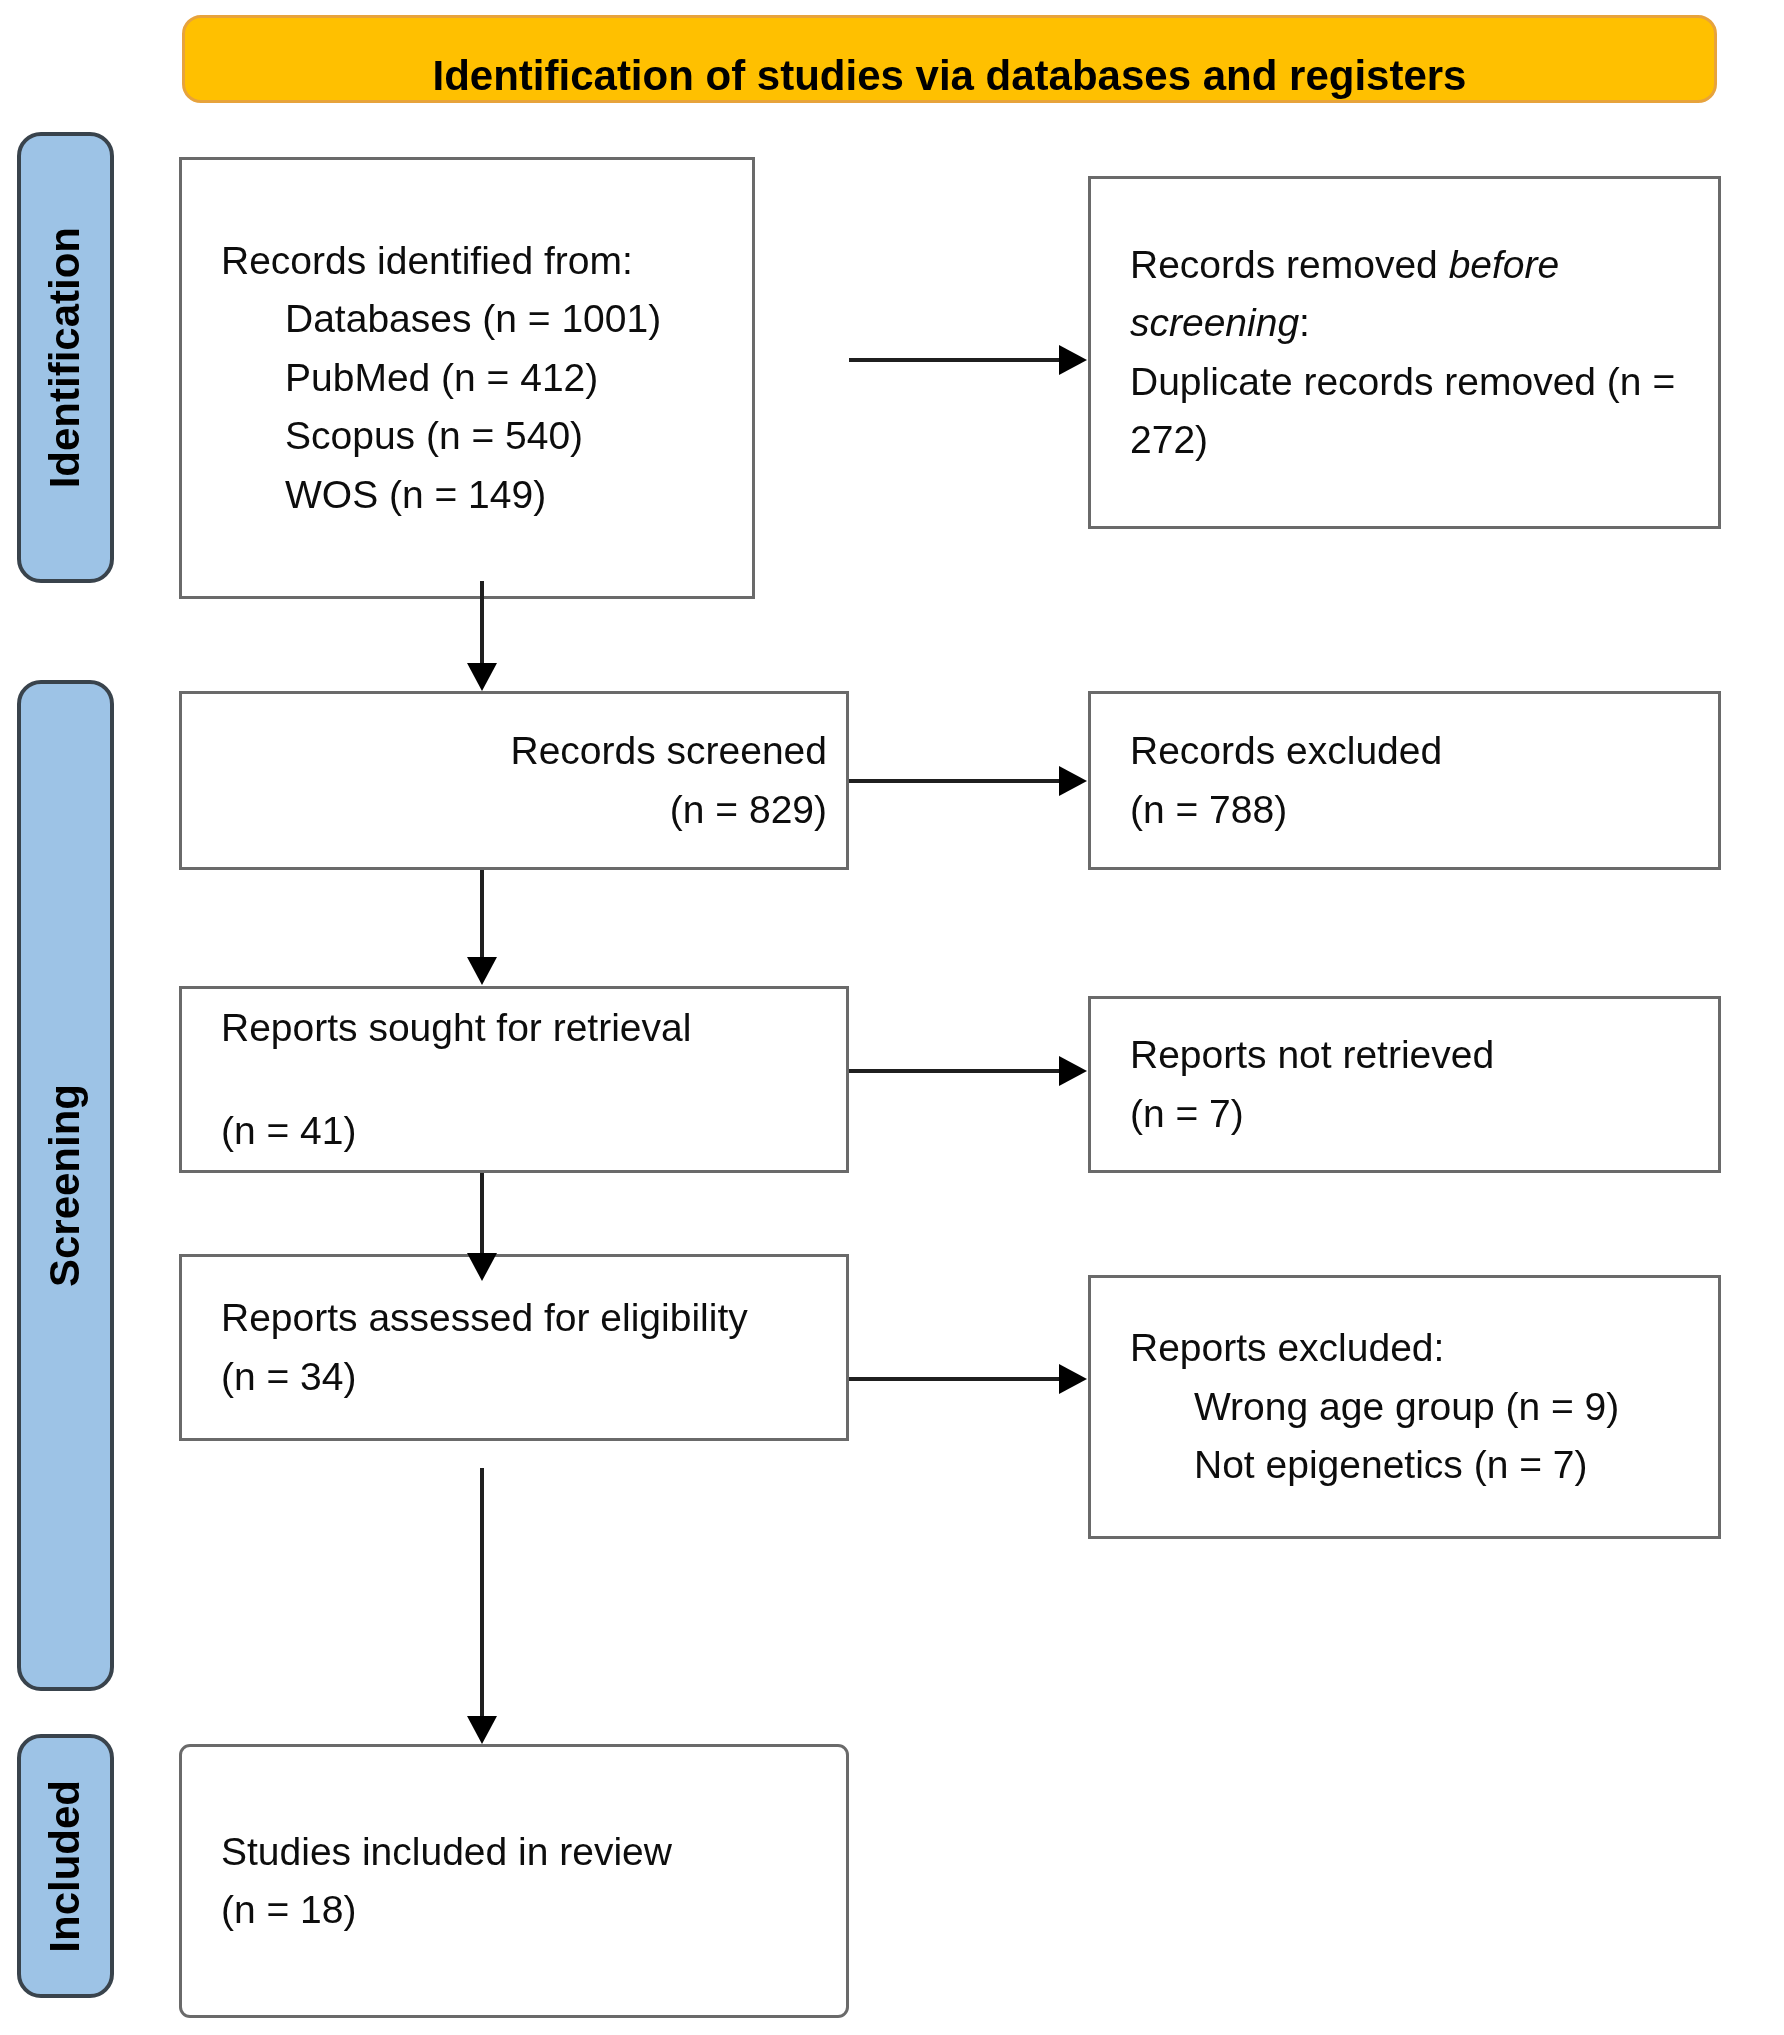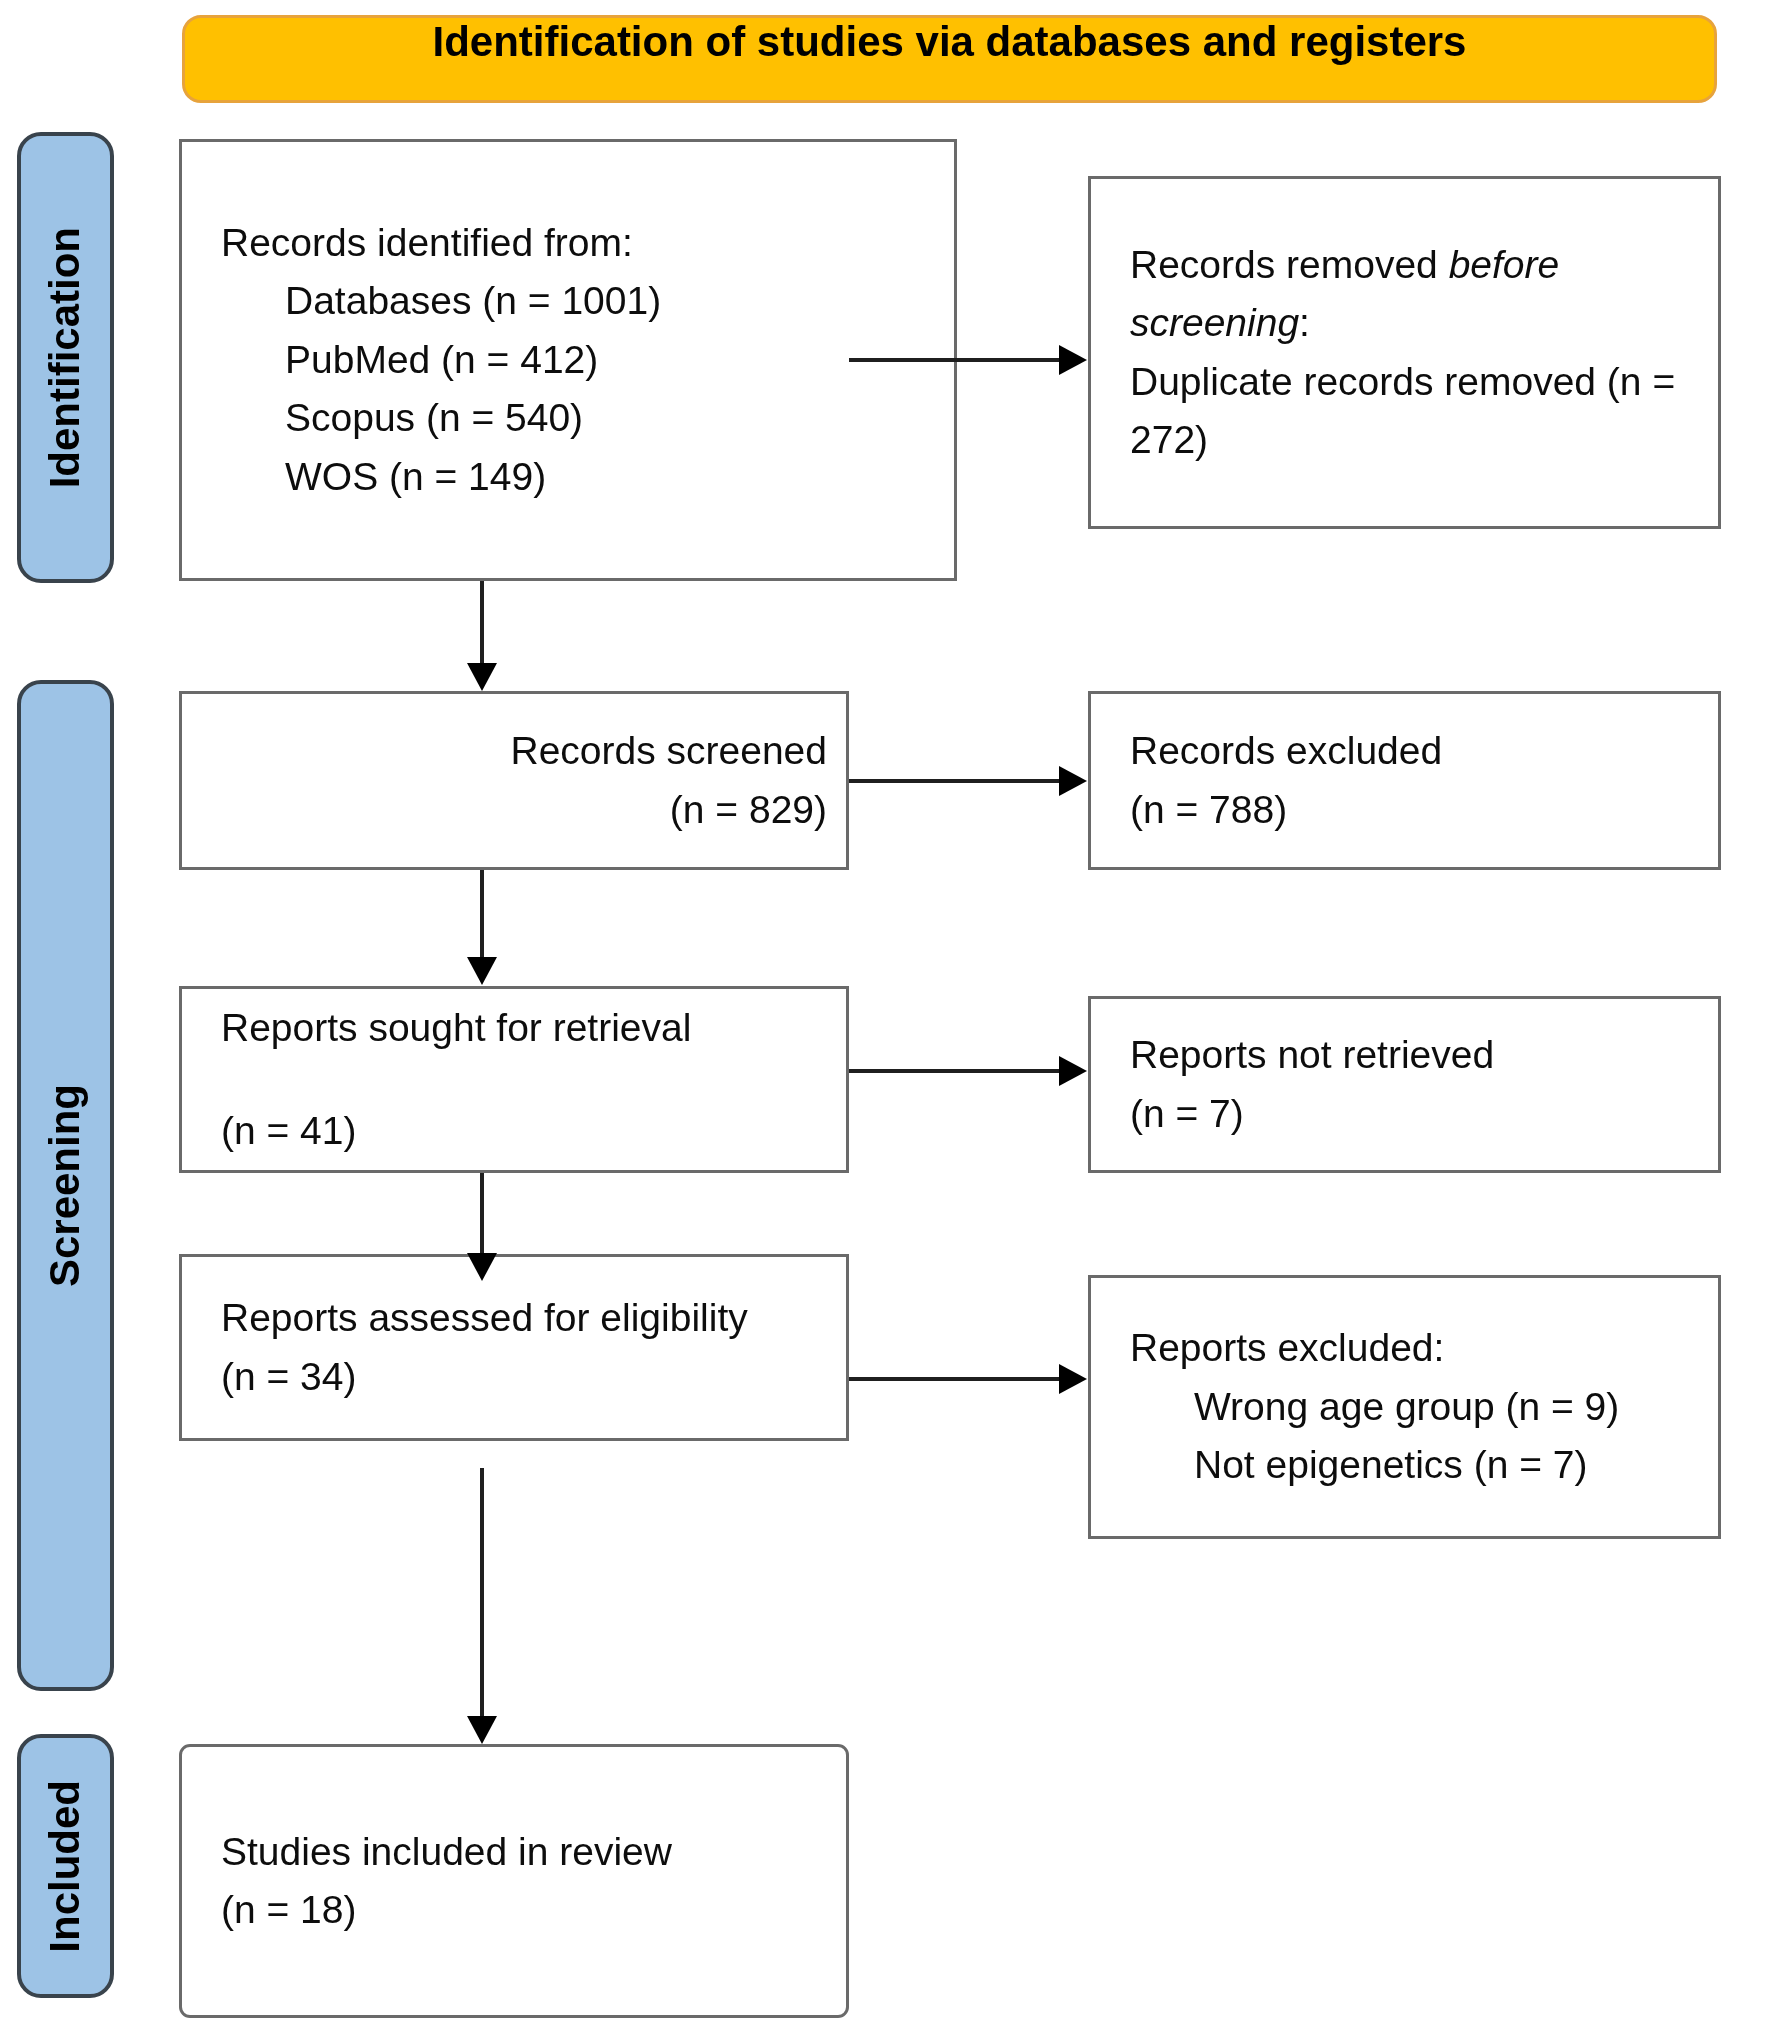--- a/index.html
+++ b/index.html
@@ -14,21 +14,21 @@
   body{font-family:"Liberation Sans", sans-serif;color:#111;}
   .canvas{position:relative;width:1785px;height:2035px;background:#ffffff;overflow:hidden;}
 
   
   .header-bar{
     position:absolute;left:182px;top:14.7px;width:1535px;height:88px;
     background:var(--header-fill);
     border:3.3px solid var(--header-border);
     border-radius:19px;
     box-sizing:border-box;
-    display:flex;align-items:flex-start;justify-content:center;
+    display:flex;align-items:flex-end;justify-content:center;
     font-size:42px;font-weight:bold;color:#000;
   }
 
   
   .stage{
     position:absolute;left:16.7px;width:97px;
     background:var(--stage-fill);
     border:4.7px solid var(--stage-border);
     border-radius:24px;
     box-sizing:border-box;
@@ -46,21 +46,21 @@
     background:#ffffff;
     border:3.3px solid var(--box-border);
     box-sizing:border-box;
     display:flex;flex-direction:column;justify-content:center;
     padding:13.4px 19px 13.4px 39px;
     font-size:39px;line-height:1.5;color:#0d0d0d;
   }
   .box .line{white-space:nowrap;}
   .box .indent-1{padding-left:64px;}
 
-  #box-identified       {left:179px; top:139px;  width:778px;height:442px;}
+  #box-identified       {left:179px; top:157px;  width:576px;height:442px;}
   #box-removed          {left:1088px;top:176px;  width:633px; height:353px;justify-content:center;}
   #box-removed .line,
   #box-removed .line,
   #box-removed .line{white-space:normal;}
   #box-screened         {left:179px; top:691px; width:670px;height:179px;text-align:right;}
   #box-excluded         {left:1088px;top:691px; width:633px; height:179px;}
   #box-sought           {left:179px; top:986px; width:670px;height:187px;gap:44px;}
   #box-notretrieved     {left:1088px;top:996px; width:633px; height:177px;}
   #box-assessed         {left:179px; top:1254px; width:670px;height:187px;}
   #box-reportsexcluded  {left:1088px;top:1275px; width:633px; height:264px;}

